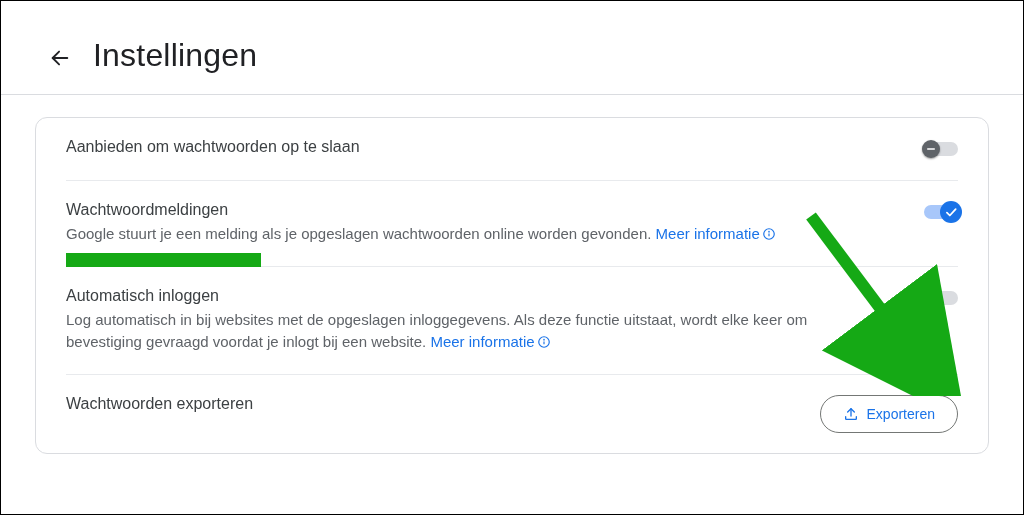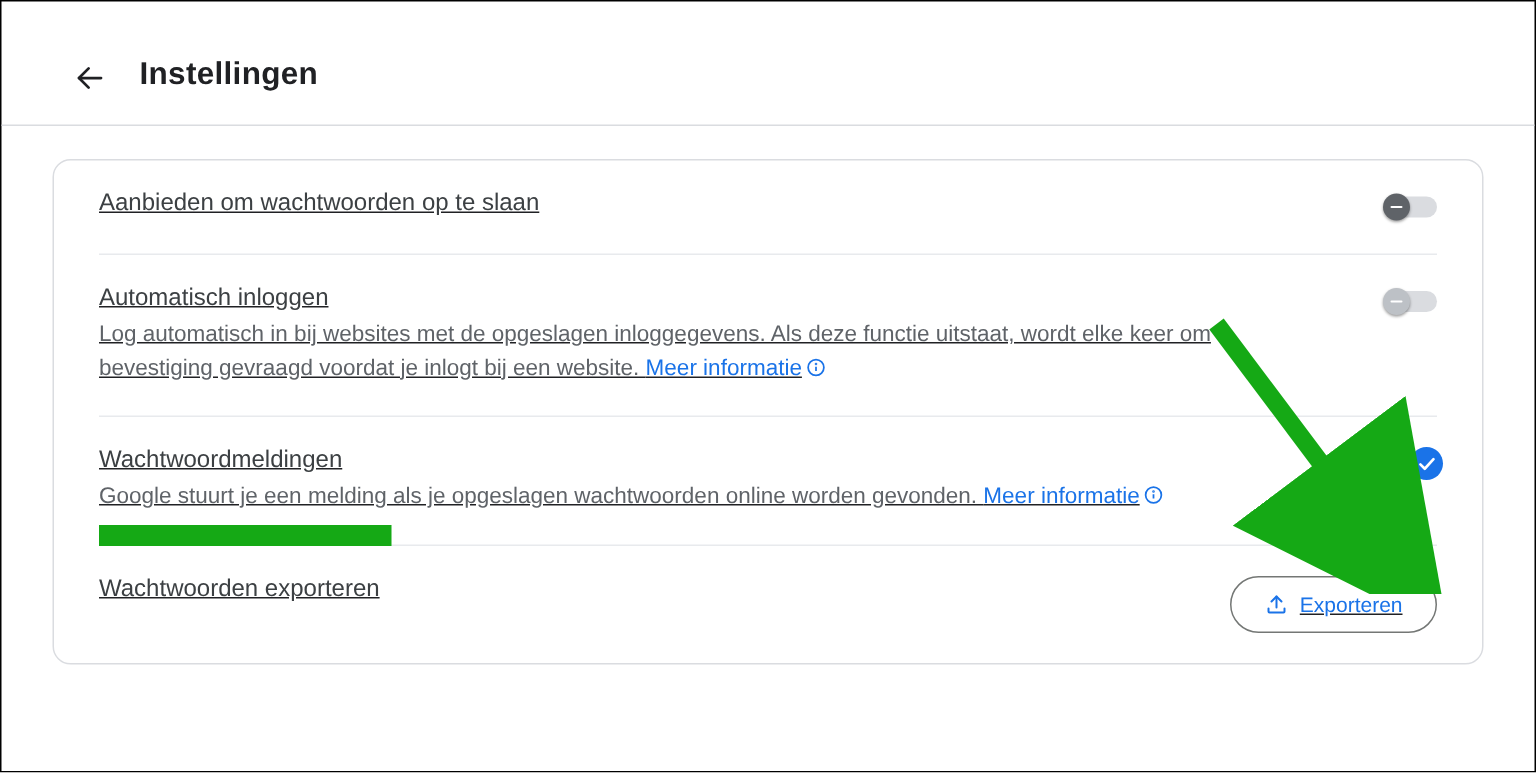--- a/index.html
+++ b/index.html
@@ -1,25 +1,25 @@
 <!DOCTYPE html>
 <html><head>
 <meta charset="utf-8">
 <style>
   * { box-sizing: border-box; margin: 0; padding: 0; }
   html, body { width: 1024px; height: 515px; overflow: hidden; font-family: Arial, Helvetica, sans-serif; background: #fff; color: #202124; }
   .frame { width: 1024px; height: 515px; border: 1px solid #000; position: relative; background: #fff; }
   .header { display: flex; align-items: center; padding: 36px 0 20px 48px; }
   .back-arrow { width: 22px; height: 22px; display: flex; align-items: center; justify-content: center; color: #202124; cursor: pointer; margin-right: 22px; margin-top: 4px; }
-  .page-title { font-size: 21px; font-weight: 700; color: #202124; letter-spacing: .2px; }
+  .page-title { font-size: 32px; font-weight: 400; color: #202124; letter-spacing: .2px; }
   .divider-full { border: none; border-top: 1px solid #dadce0; margin: 0; }
   .card { margin: 22px 34px 0 34px; border: 1px solid #dadce0; border-radius: 12px; padding: 0 30px; background: #fff; }
   .row { padding: 20px 0; position: relative; border-bottom: 1px solid #e8eaed; }
   .row.last { border-bottom: none; }
-  .row-content { display: flex; align-items: flex-start; justify-content: space-between; gap: 30px; text-decoration: underline; }
+  .row-content { display: flex; align-items: flex-start; justify-content: space-between; gap: 30px; }
   .row-text { flex: 1 1 auto; max-width: 780px; }
   .row-title { font-size: 16px; font-weight: 400; color: #3c4043; margin-bottom: 4px; }
   .row-desc { font-size: 15px; line-height: 1.5; color: #5f6368; }
   .link { color: #1a73e8; text-decoration: none; cursor: pointer; white-space: nowrap; }
   .info-icon { display: inline-flex; align-items: center; vertical-align: -2px; margin-left: 2px; }
   
   .toggle { position: relative; width: 34px; height: 14px; border-radius: 14px; cursor: pointer; flex: 0 0 34px; margin-top: 4px; }
   .toggle .track { position: absolute; inset: 0; border-radius: 14px; }
   .toggle .knob { position: absolute; top: 50%; width: 18px; height: 18px; border-radius: 50%; transform: translateY(-50%); }
   .toggle.off .track { background: #dadce0; }
@@ -63,45 +63,20 @@
           <div class="track"></div>
           <div class="knob">
             <svg viewBox="0 0 18 18" width="12" height="12">
                 <line x1="4" y1="9" x2="14" y2="9" stroke="#fff" stroke-width="2" stroke-linecap="round"></line>
               </svg>
           </div>
         </div>
       </div>
     </div>
 
-    <div class="row">
-      <div class="row-content">
-        <div class="row-text">
-          <div class="row-title">Automatisch inloggen</div>
-          <div class="row-desc">
-            <span>Log automatisch in bij websites met de opgeslagen inloggegevens. Als deze functie uitstaat, wordt elke keer om bevestiging gevraagd voordat je inlogt bij een website. </span><a class="link"><span>Meer informatie</span><span class="info-icon">
-                  <svg width="14" height="14" viewBox="0 0 24 24" fill="none" stroke="#1a73e8" stroke-width="2">
-                    <circle cx="12" cy="12" r="9"></circle>
-                    <circle cx="12" cy="8" r="0.5" fill="#1a73e8"></circle>
-                    <line x1="12" y1="11" x2="12" y2="16"></line>
-                  </svg>
-                </span></a>
-          </div>
-        </div>
-        <div class="toggle off">
-          <div class="track"></div>
-          <div class="knob" style="background:#bdc1c6;">
-            <svg viewBox="0 0 18 18" width="12" height="12">
-                <line x1="4" y1="9" x2="14" y2="9" stroke="#fff" stroke-width="2" stroke-linecap="round"></line>
-              </svg>
-          </div>
-        </div>
-      </div>
-    </div>
-
     <div class="row" style="position:relative;">
       <div class="row-content">
         <div class="row-text">
           <div class="row-title">Wachtwoordmeldingen</div>
           <div class="row-desc">
             <span>Google stuurt je een melding als je opgeslagen wachtwoorden online worden gevonden. </span><a class="link"><span>Meer informatie</span><span class="info-icon">
                   <svg width="14" height="14" viewBox="0 0 24 24" fill="none" stroke="#1a73e8" stroke-width="2">
                     <circle cx="12" cy="12" r="9"></circle>
                     <circle cx="12" cy="8" r="0.5" fill="#1a73e8"></circle>
                     <line x1="12" y1="11" x2="12" y2="16"></line>
@@ -112,20 +87,45 @@
         <div class="toggle on">
           <div class="track"></div>
           <div class="knob">
             <svg viewBox="0 0 24 24" width="14" height="14" fill="none" stroke="#fff" stroke-width="3" stroke-linecap="round" stroke-linejoin="round">
                 <polyline points="5 13 10 18 20 7"></polyline>
               </svg>
           </div>
         </div>
       </div>
       <div class="green-bar"></div>
+    </div>
+
+    <div class="row">
+      <div class="row-content">
+        <div class="row-text">
+          <div class="row-title">Automatisch inloggen</div>
+          <div class="row-desc">
+            <span>Log automatisch in bij websites met de opgeslagen inloggegevens. Als deze functie uitstaat, wordt elke keer om bevestiging gevraagd voordat je inlogt bij een website. </span><a class="link"><span>Meer informatie</span><span class="info-icon">
+                  <svg width="14" height="14" viewBox="0 0 24 24" fill="none" stroke="#1a73e8" stroke-width="2">
+                    <circle cx="12" cy="12" r="9"></circle>
+                    <circle cx="12" cy="8" r="0.5" fill="#1a73e8"></circle>
+                    <line x1="12" y1="11" x2="12" y2="16"></line>
+                  </svg>
+                </span></a>
+          </div>
+        </div>
+        <div class="toggle off">
+          <div class="track"></div>
+          <div class="knob" style="background:#bdc1c6;">
+            <svg viewBox="0 0 18 18" width="12" height="12">
+                <line x1="4" y1="9" x2="14" y2="9" stroke="#fff" stroke-width="2" stroke-linecap="round"></line>
+              </svg>
+          </div>
+        </div>
+      </div>
     </div>
 
     <div class="row last">
       <div class="row-content">
         <div class="row-text" style="max-width:740px;">
           <div class="row-title">Wachtwoorden exporteren</div>
         </div>
         <button class="export-btn">
           <span>
             <svg viewBox="0 0 24 24" width="16" height="16" fill="none" stroke="#1a73e8" stroke-width="2" stroke-linecap="round" stroke-linejoin="round">

